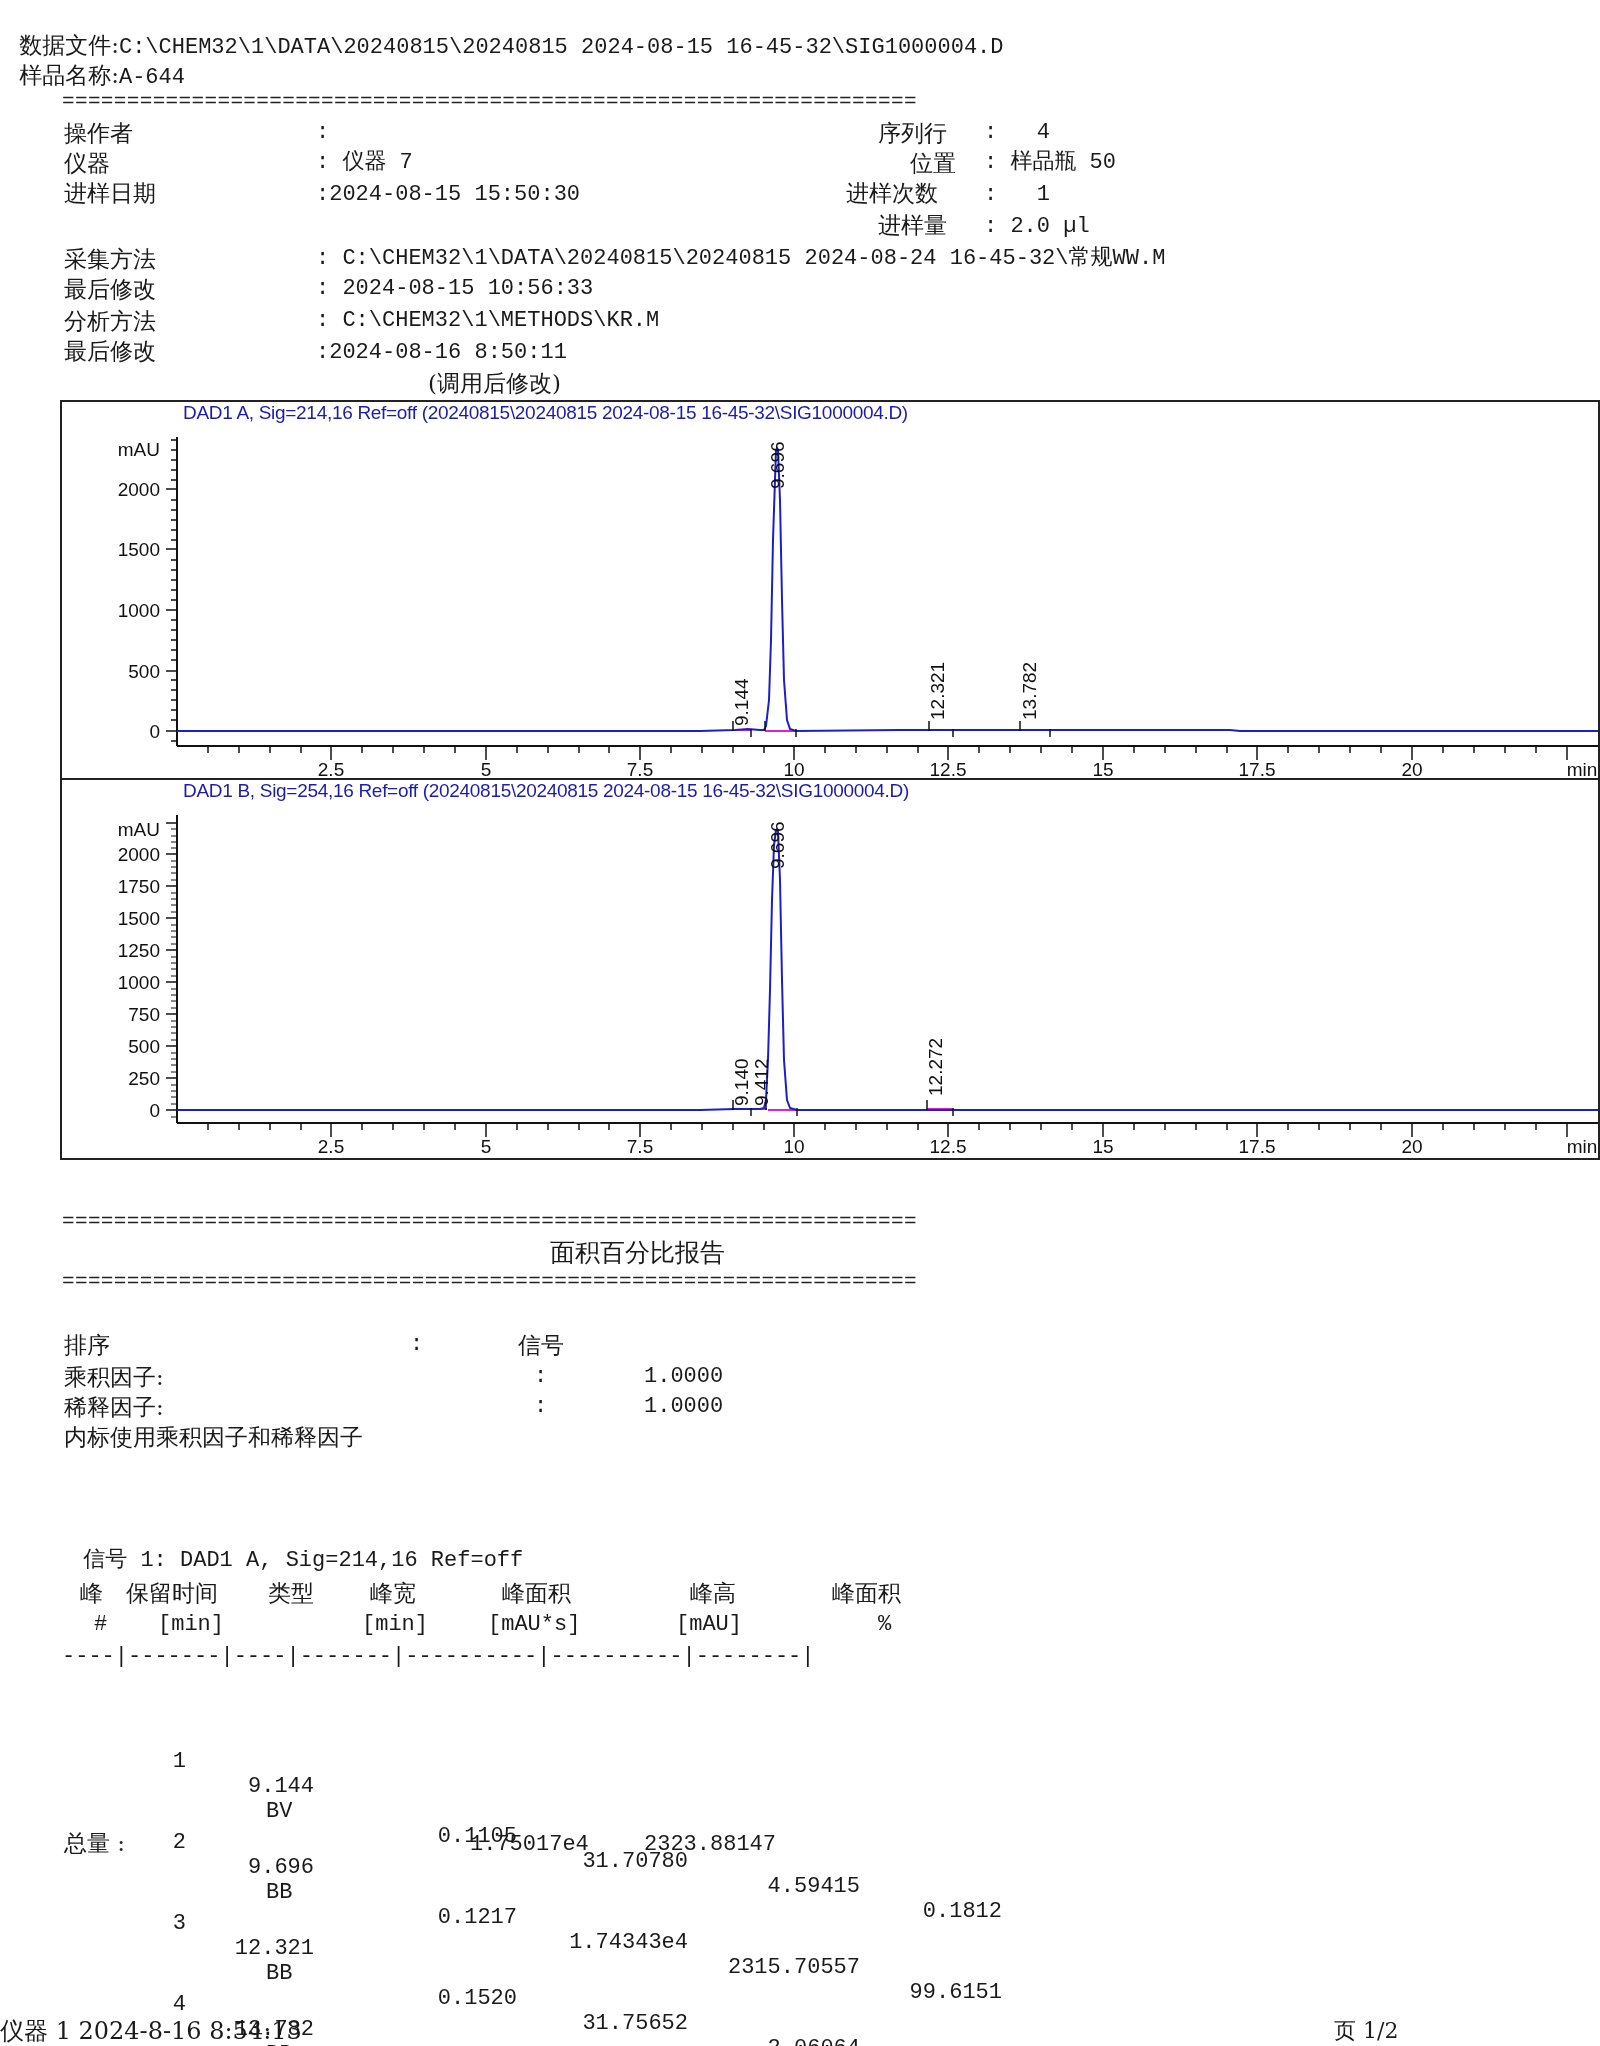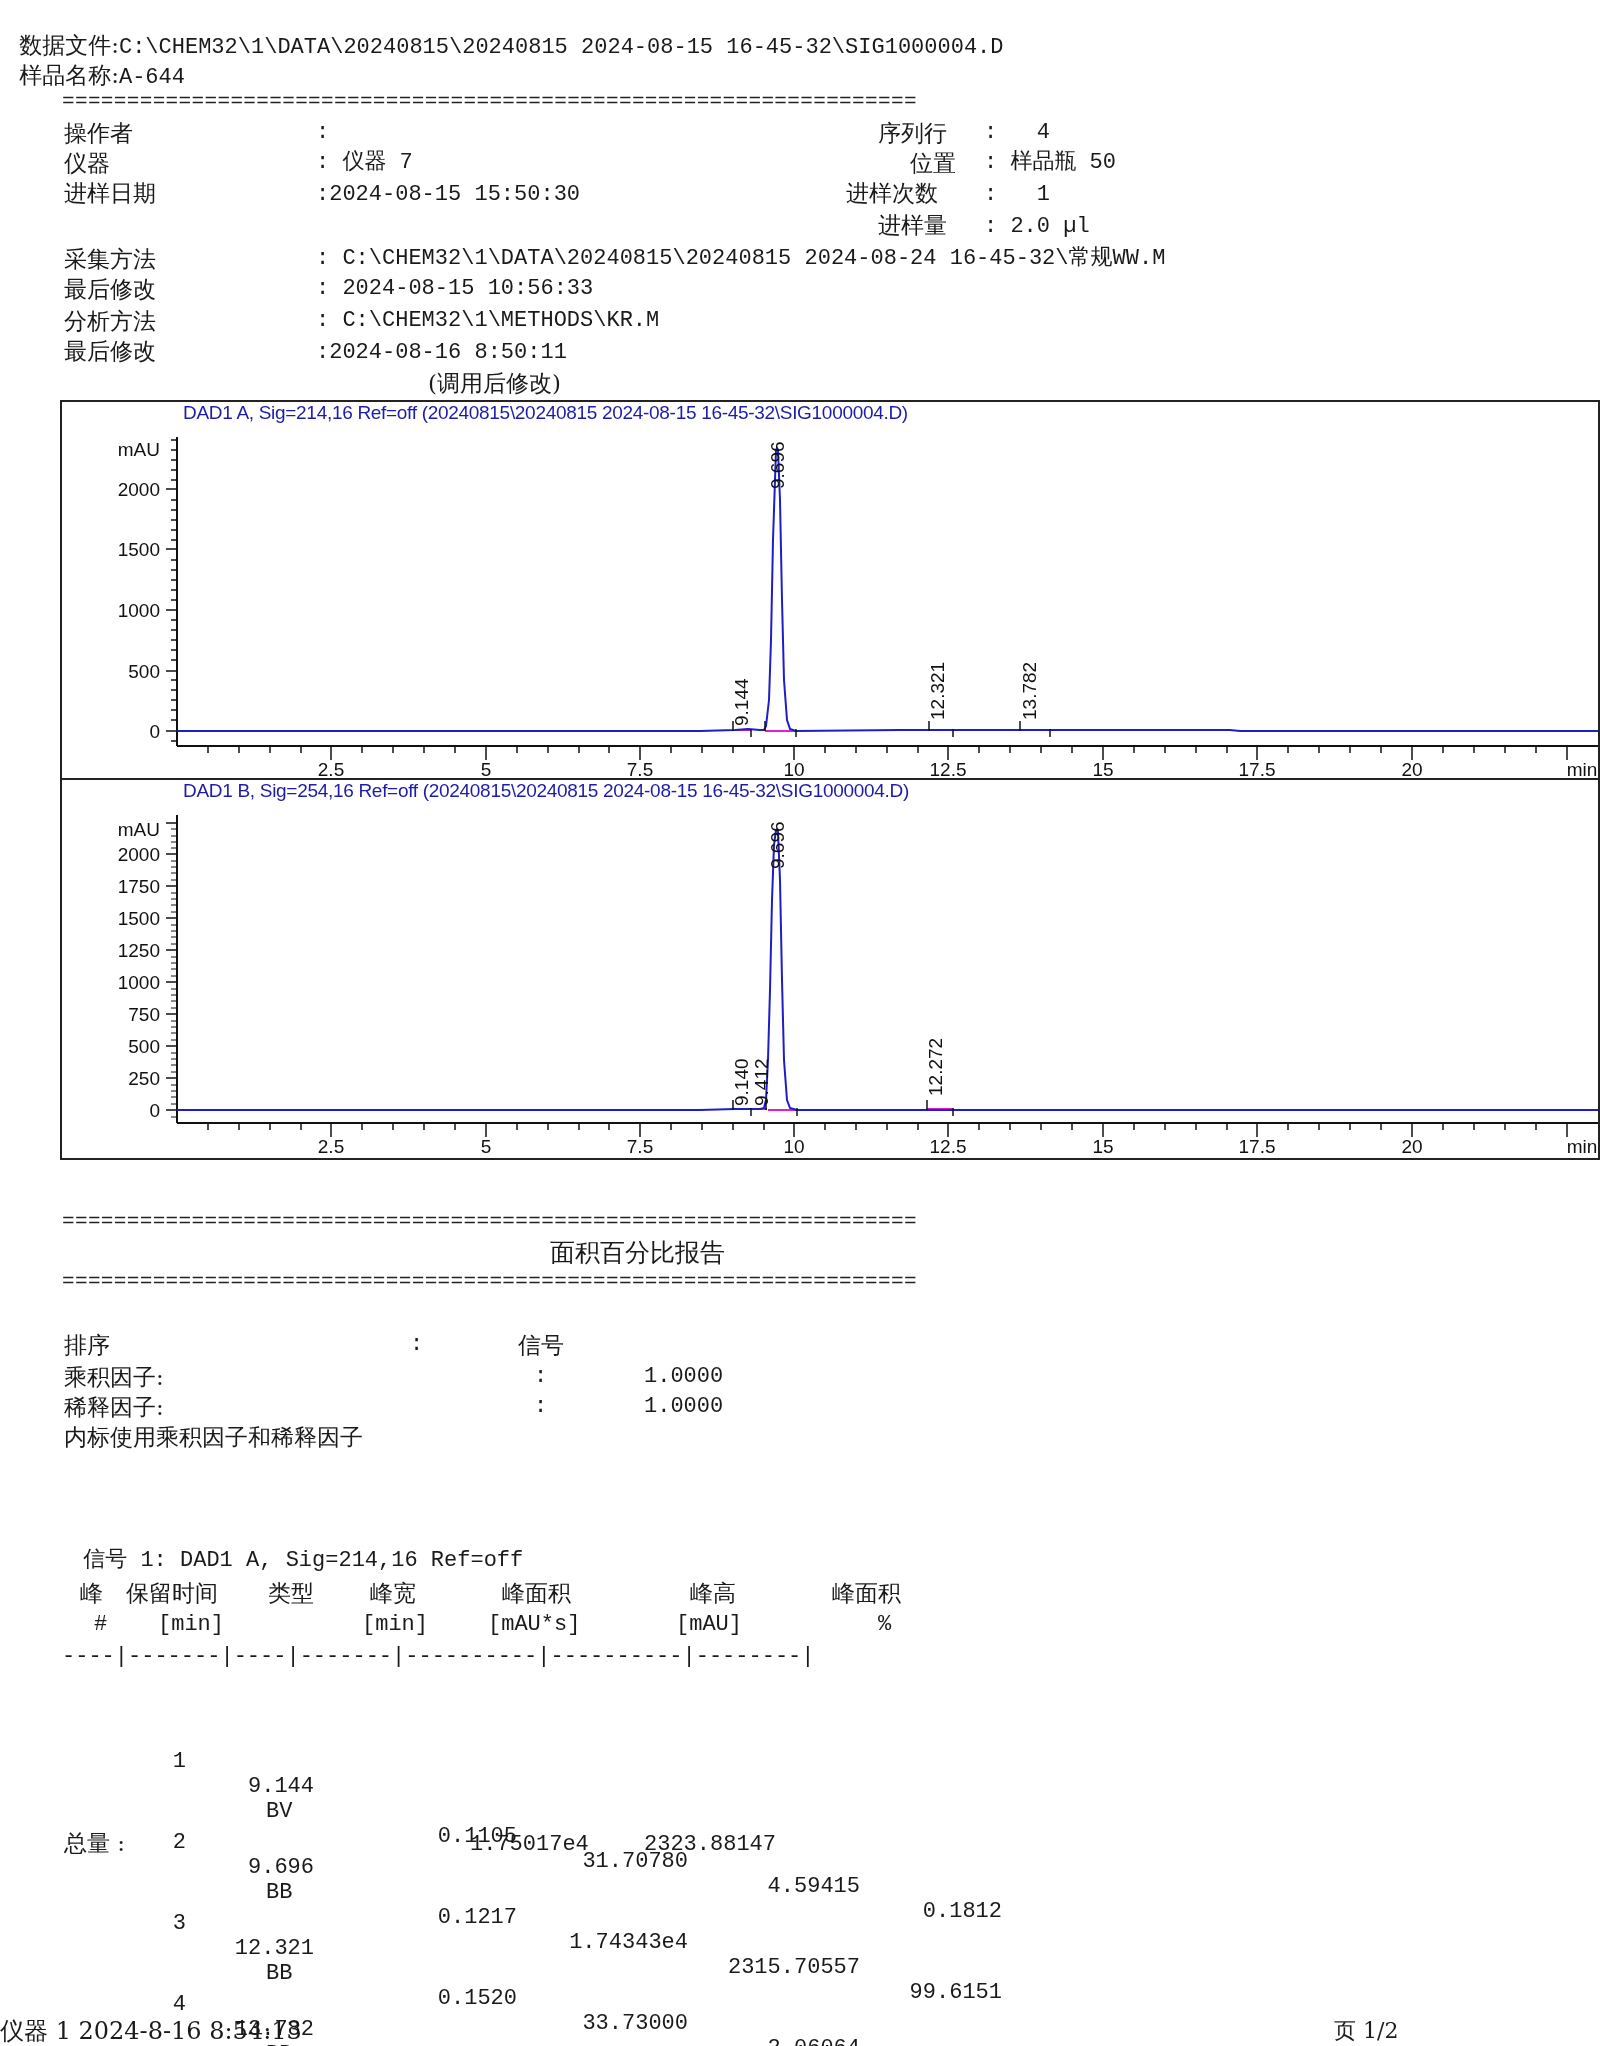--- a/index.html
+++ b/index.html
@@ -396,21 +396,21 @@
     <span class="abs" style="right:445px;">0.1217</span>
     <span class="abs" style="right:274px;">1.74343e4</span>
     <span class="abs" style="right:102px;">2315.70557</span>
     <span class="abs" style="right:-40px;">99.6151</span>
   </div>
   <div style="position:relative;height:31px;">
     <span class="abs" style="right:776px;">3</span>
     <span class="abs" style="right:648px;">12.321</span>
     <span class="abs" style="left:204px;">BB</span>
     <span class="abs" style="right:445px;">0.1520</span>
-    <span class="abs" style="right:274px;">33.73000</span>
+    <span class="abs" style="right:274px;">31.75652</span>
     <span class="abs" style="right:102px;">2.06064</span>
     
   </div>
   <div style="position:relative;height:31px;">
     <span class="abs" style="right:776px;">4</span>
     <span class="abs" style="right:648px;">13.782</span>
     <span class="abs" style="left:204px;">BB</span>
     
     
     

